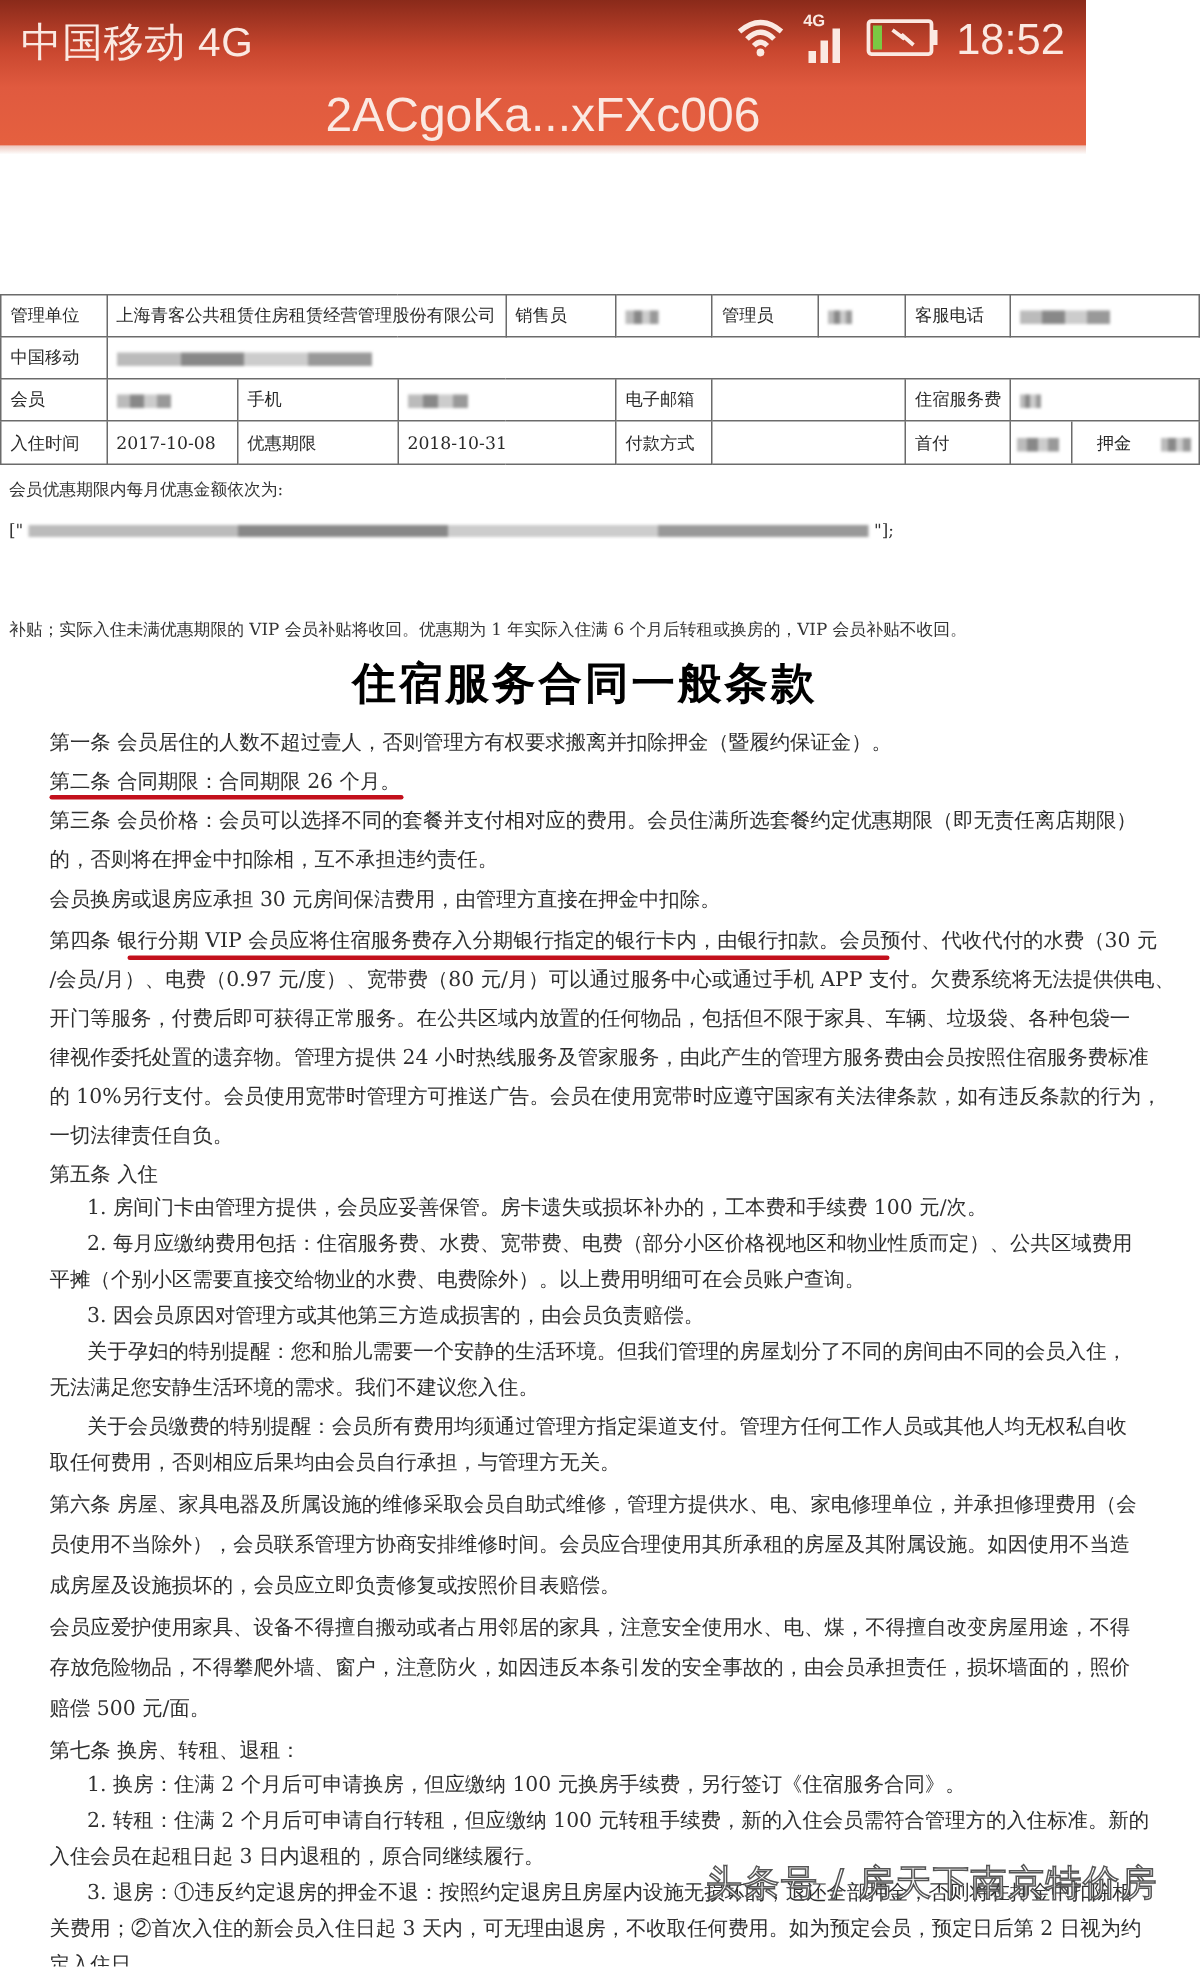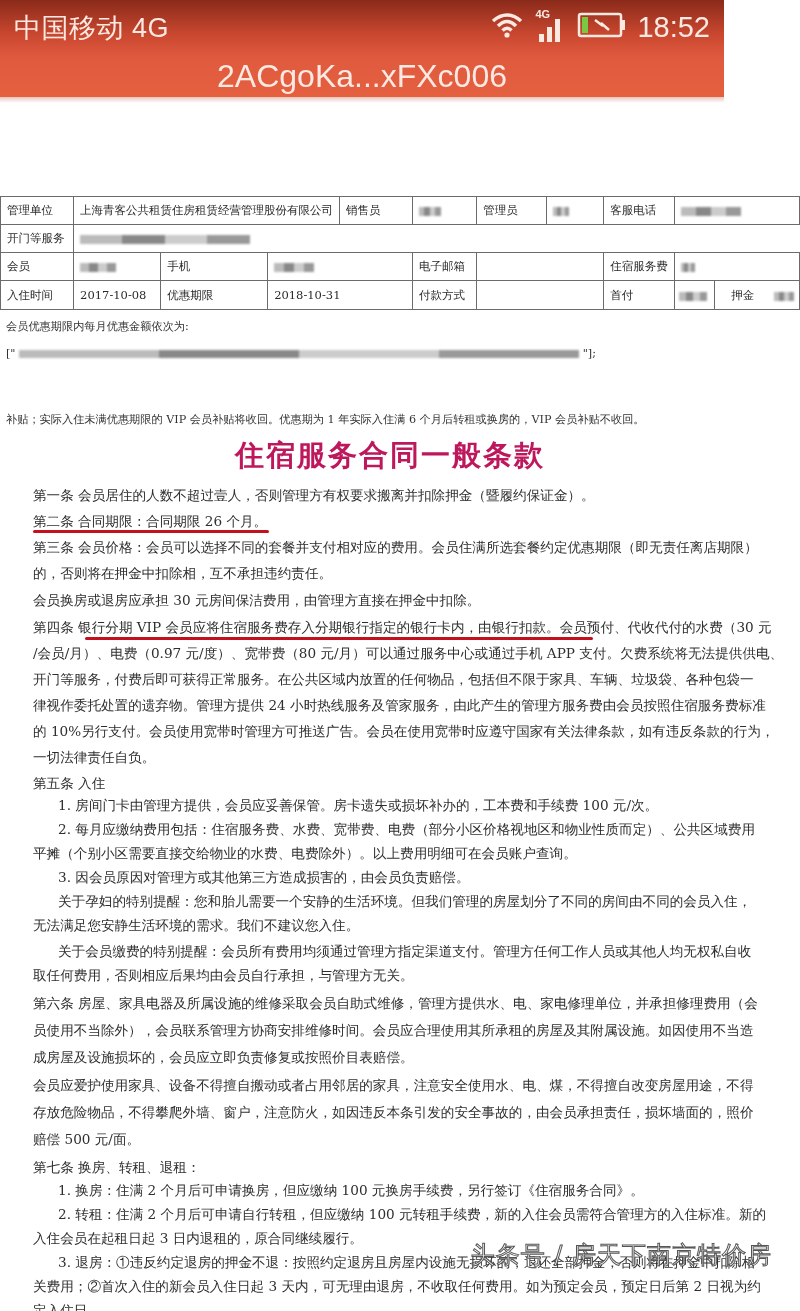--- a/index.html
+++ b/index.html
@@ -29,21 +29,21 @@
   table.info td {
     border: 1.5px solid #6b6b6b; height: 28px; padding: 0 6px; white-space: nowrap; vertical-align: middle;
   }
   table.info td.nob { border-left: none; border-right: none; }
   .blur { display: inline-block; height: 9px; background: linear-gradient(90deg, #bbb 0 25%, #888 25% 50%, #ccc 50% 75%, #999 75%); filter: blur(1px); vertical-align: middle; }
 
   .para { position: absolute; left: 6px; font-size: 11.2px; line-height: 27px; white-space: nowrap; color: #333; }
 
   .heading {
     position: absolute; left: 0; width: 780px; top: 339px; text-align: center;
-    font-family: "DejaVu Sans", "Liberation Sans", sans-serif; font-size: 29px; font-weight: bold; color: #be185d; letter-spacing: 2px;
+    font-family: "DejaVu Sans", "Liberation Sans", sans-serif; font-size: 29px; font-weight: bold; color: #000000; letter-spacing: 2px;
   }
 
   .body-text { position: absolute; left: 33px; width: 765px; font-size: 13.6px; color: #2e2e2e; }
   .body-text .line { position: absolute; left: 0; white-space: nowrap; height: 26px; line-height: 26px; }
   .ind { padding-left: 25px; }
 
   .underline-red { position: absolute; height: 3px; background: #c3101c; border-radius: 2px; }
 
   .watermark {
     position: absolute; right: 28px; bottom: 40px;
@@ -107,21 +107,21 @@
       <td>管理单位</td>
       <td colspan="3">上海青客公共租赁住房租赁经营管理股份有限公司</td>
       <td>销售员</td>
       <td><span class="blur" style="width:22px"></span></td>
       <td>管理员</td>
       <td><span class="blur" style="width:16px"></span></td>
       <td>客服电话</td>
       <td><span class="blur" style="width:60px"></span></td>
     </tr>
     <tr>
-      <td>开门等服务</td>
+      <td>中国移动</td>
       <td colspan="9" class="nob"><span class="blur" style="width:170px"></span></td>
     </tr>
     <tr>
       <td>会员</td>
       <td><span class="blur" style="width:36px"></span></td>
       <td>手机</td>
       <td colspan="2"><span class="blur" style="width:40px"></span></td>
       <td>电子邮箱</td>
       <td colspan="2"></td>
       <td>住宿服务费</td>

